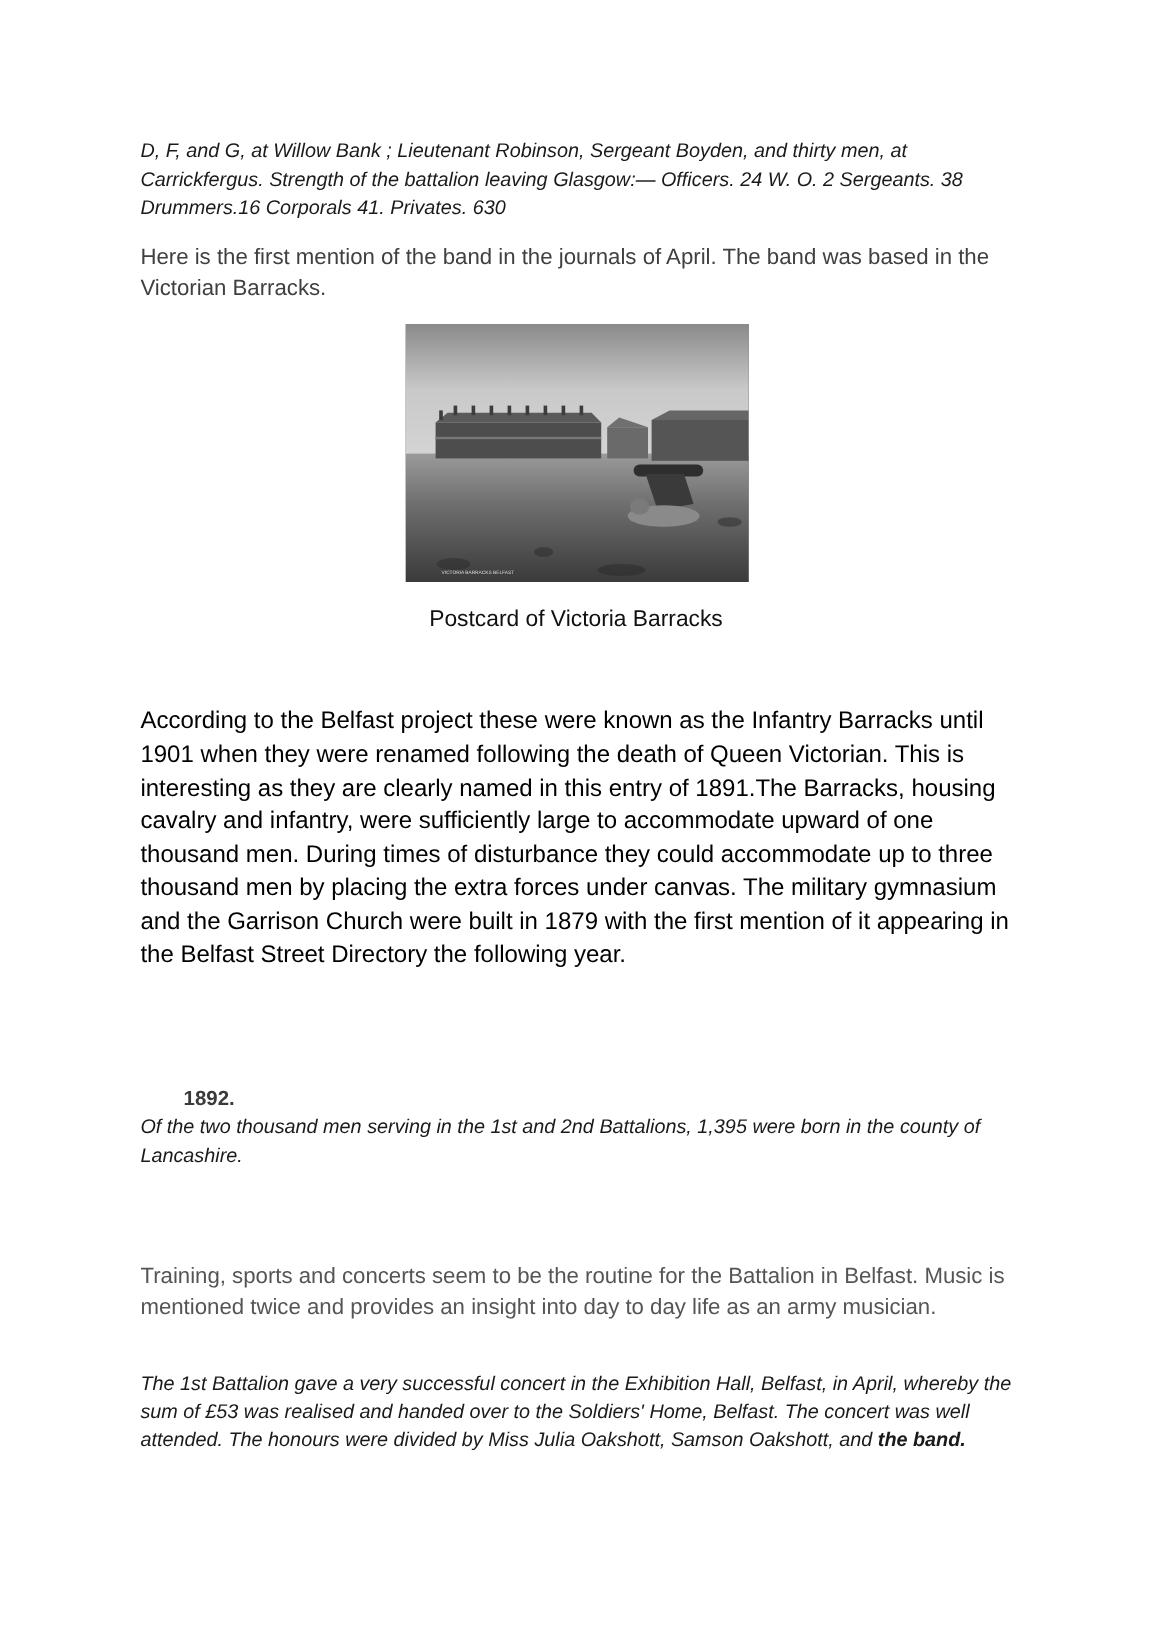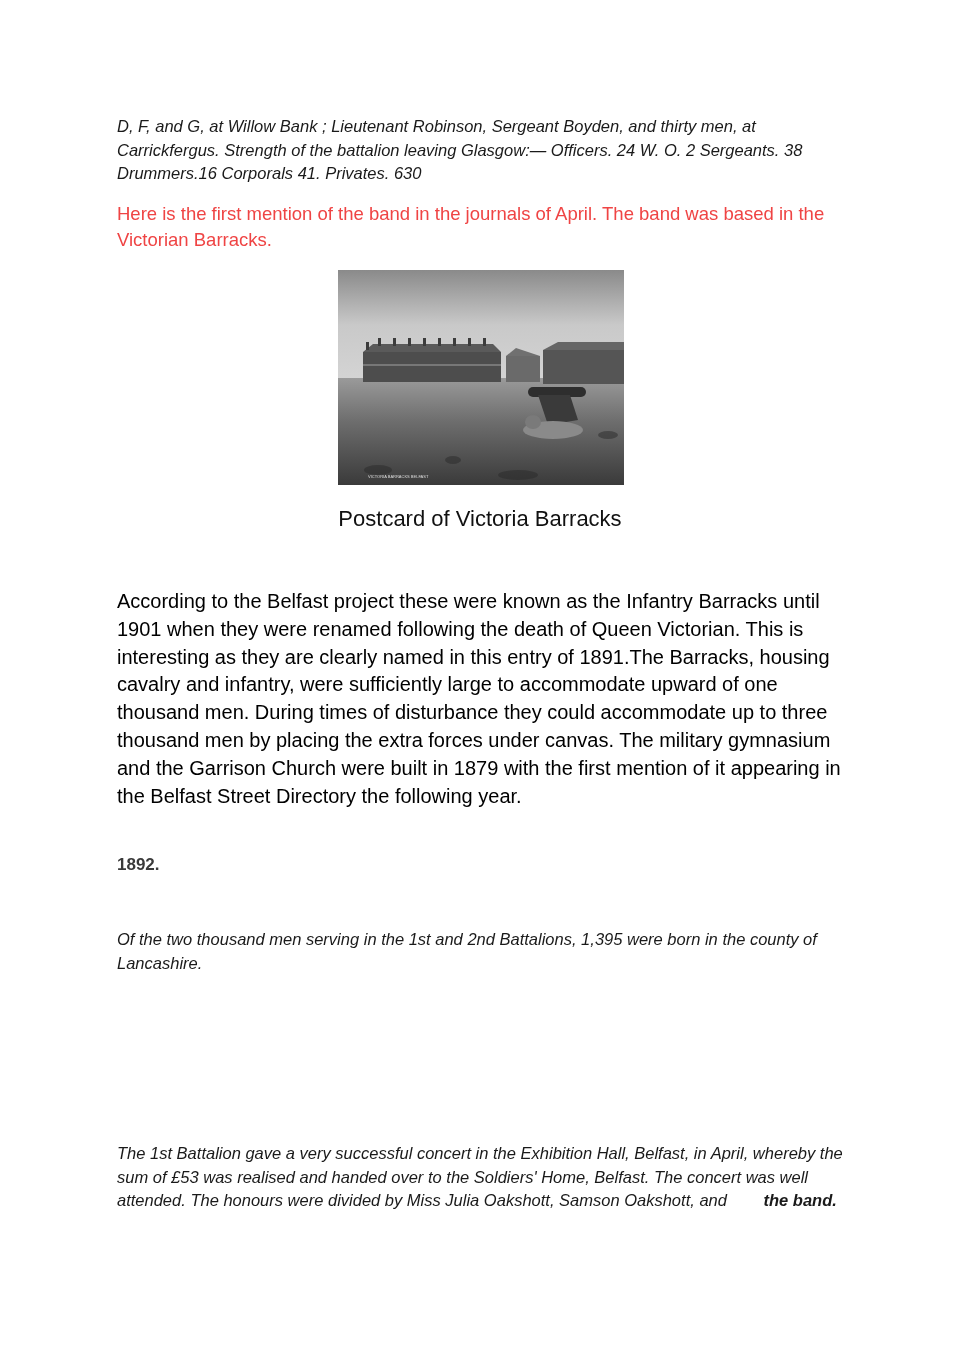--- a/index.html
+++ b/index.html
@@ -1,26 +1,26 @@
 <!DOCTYPE html>
 <html><head>
 <meta charset="utf-8">
 <style>
   html, body { margin: 0; padding: 0; background: #ffffff; }
   body { width: 960px; height: 1358px; position: relative; overflow: hidden; font-family: "Liberation Sans", sans-serif; }
   .page { position: absolute; left: 0; top: 0; width: 960px; height: 1032px; }
   .p { position: absolute; left: 117px; width: 735px; margin: 0; }
   .ital { font-style: italic; color: #1a1a1a; font-size: 16.5px; line-height: 23.5px; }
-  .body-black { color: #ef4444; font-size: 18.5px; line-height: 26px; }
+  .body-black { color: #404040; font-size: 18.5px; line-height: 26px; }
   .body-grey { color: #000000; font-size: 20px; line-height: 27.8px; }
   .body-grey2 { color: #555555; font-size: 18.5px; line-height: 26px; }
   .heading { color: #3a3a3a; font-size: 17px; font-weight: bold; }
-  .caption { position: absolute; left: 0; width: 960px; text-align: center; color: #111; font-size: 22px; }
+  .caption { position: absolute; left: 0; width: 960px; text-align: center; color: #111; font-size: 19px; }
   .photo { position: absolute; left: 338px; top: 270px; width: 286px; height: 215px; overflow: hidden; background: #777; }
-  .bold { font-weight: bold; margin-left: 32px; }
+  .bold { font-weight: bold; }
 </style>
 </head>
 <body>
 
 <div class="page">
 
   <p class="p ital" style="top:115px;">D, F, and G, at Willow Bank ; Lieutenant Robinson, Sergeant Boyden, and thirty men, at Carrickfergus. Strength of the battalion leaving Glasgow:— Officers. 24  W. O. 2 Sergeants. 38 Drummers.16  Corporals 41. Privates. 630</p>
 
   <p class="p body-black" style="top:201px;">Here is the first mention of the band in the journals of April. The band was based in the Victorian Barracks.</p>
 
@@ -74,21 +74,22 @@
           <ellipse cx="180" cy="205" rx="20" ry="5"></ellipse>
       </g>
       <text x="30" y="208" font-size="4" fill="#ddd" font-family="Liberation Sans, sans-serif">VICTORIA BARRACKS BELFAST</text>
     </svg>
   </div>
 
   <div class="caption" style="top:506px;">Postcard of Victoria Barracks</div>
 
   <p class="p body-grey" style="top:588px; width:740px;">According to the Belfast project these were known as the Infantry Barracks until 1901 when they were renamed following the death of Queen Victorian. This is interesting as they are clearly named in this entry of 1891.The Barracks, housing cavalry and infantry, were sufficiently large to accommodate upward of one thousand men. During times of disturbance they could accommodate up to three thousand men by placing the extra forces under canvas. The military gymnasium and the Garrison Church were built in 1879 with the first mention of it appearing in the Belfast Street Directory the following year.</p>
 
-  <p class="p heading" style="top:855px;">1892.</p>
+  <p class="p heading" style="top:906px;margin-left:36px;">1892.</p>
 
   <p class="p ital" style="top:928px;">Of the two thousand men serving in the 1st and 2nd Battalions, 1,395 were born in the county of Lancashire.</p>
 
 
+  <p class="p body-grey2" style="top:1050px;">Training, sports and concerts seem to be the routine for the Battalion in Belfast. Music is mentioned twice and provides an insight into day to day life as an army musician.</p>
 
   <p class="p ital" style="top:1142px;"><span>The 1st Battalion gave a very successful concert in the Exhibition Hall, Belfast, in April, whereby the sum of £53 was realised and handed over to the Soldiers' Home, Belfast. The concert was well attended. The honours were divided by Miss Julia Oakshott, Samson Oakshott, and </span><span class="bold">the band.</span></p>
 
 </div>
 
 </body></html>

